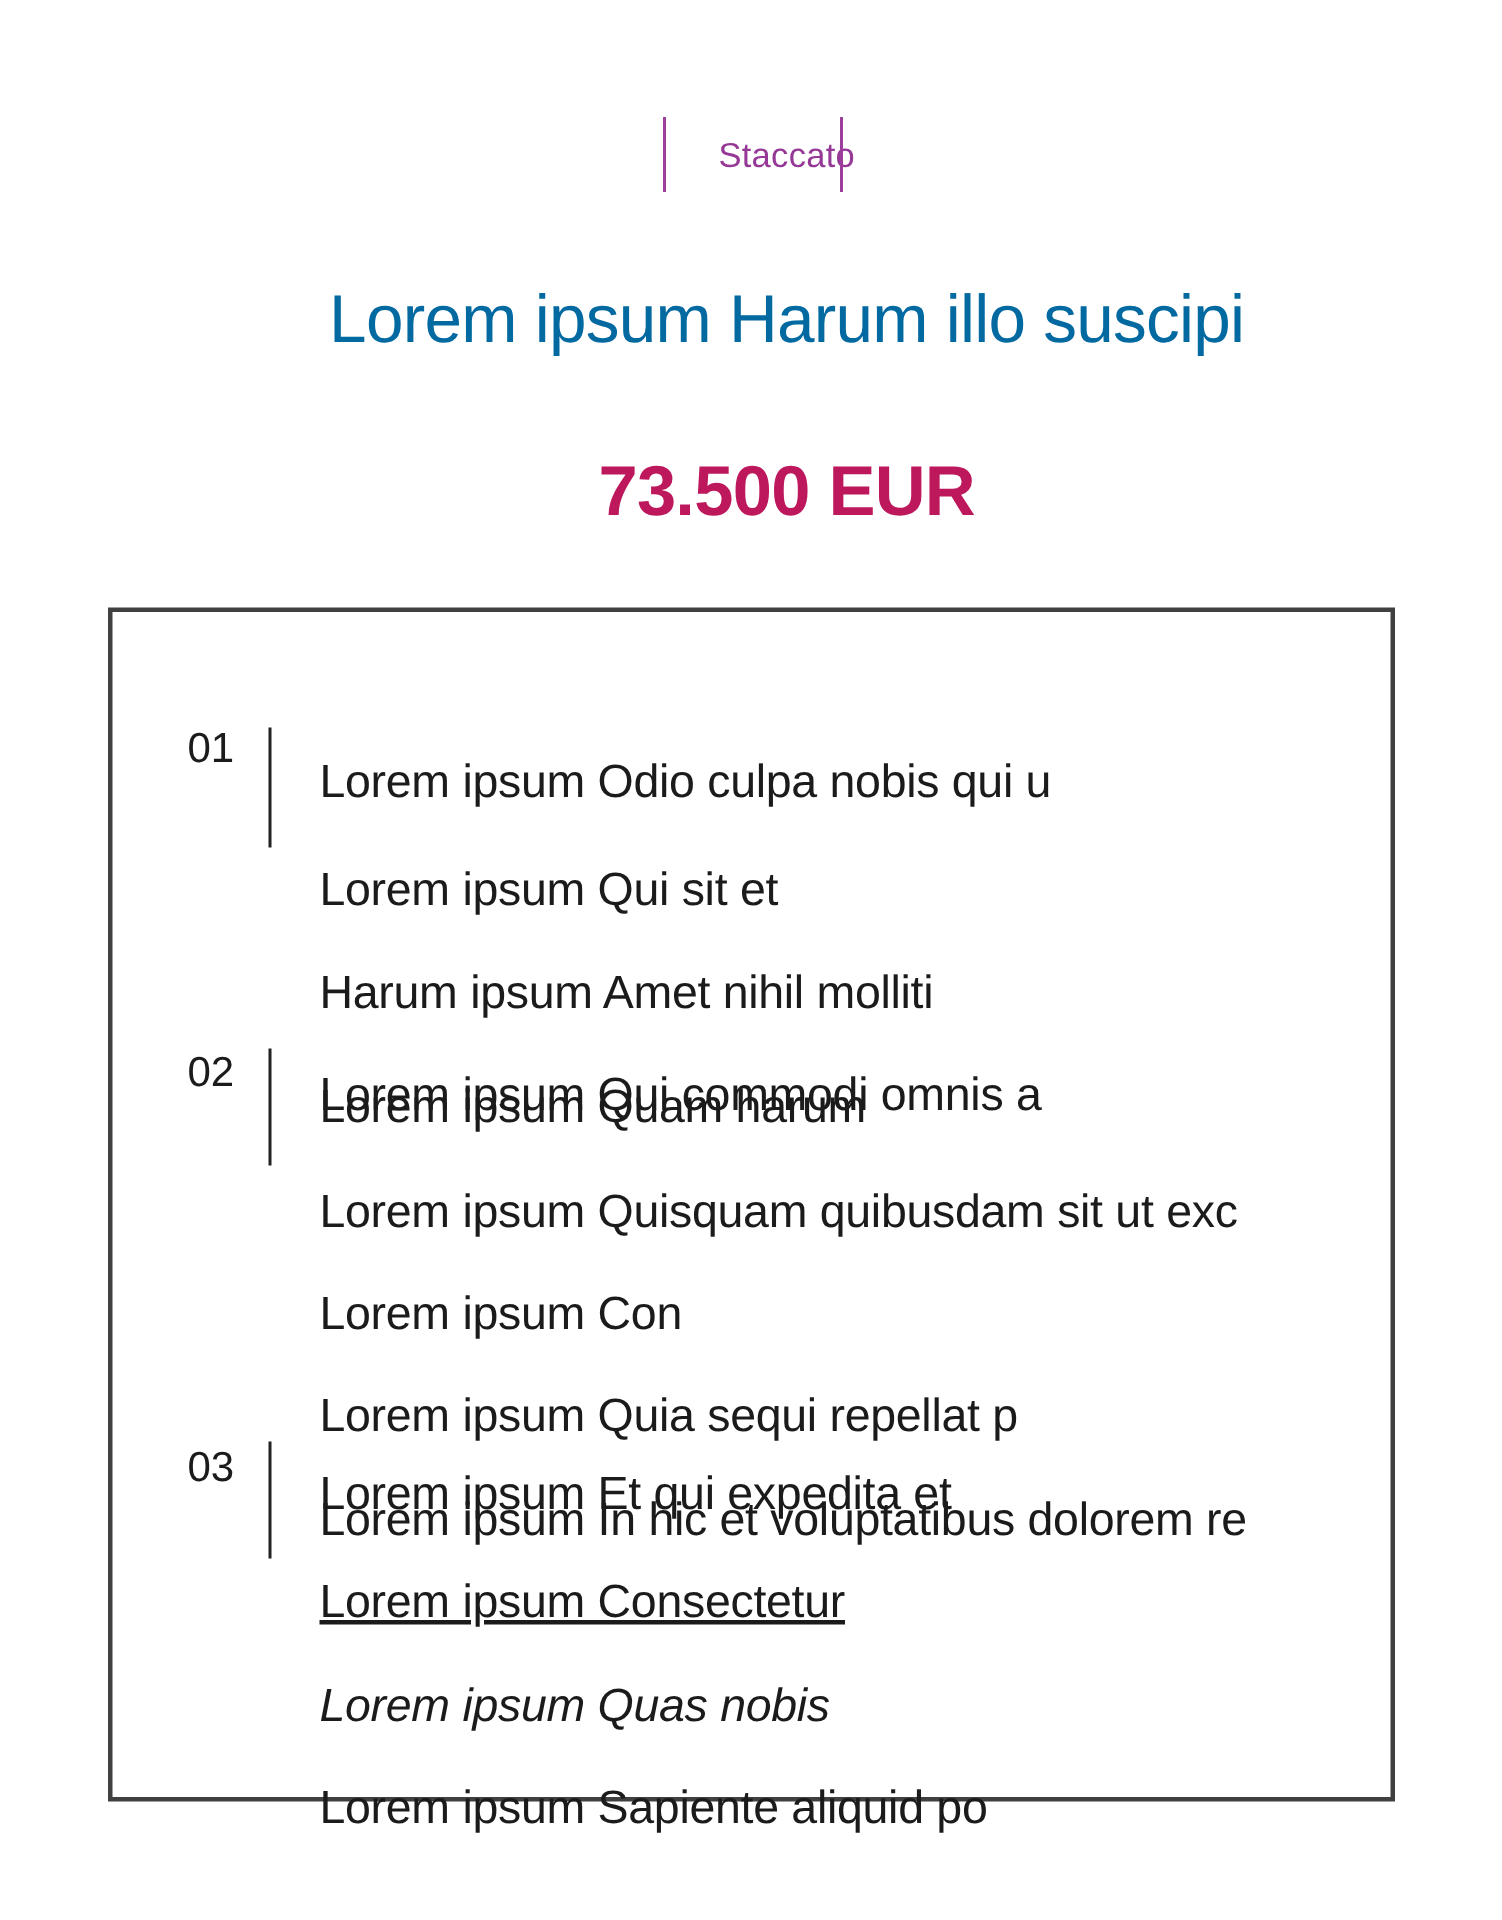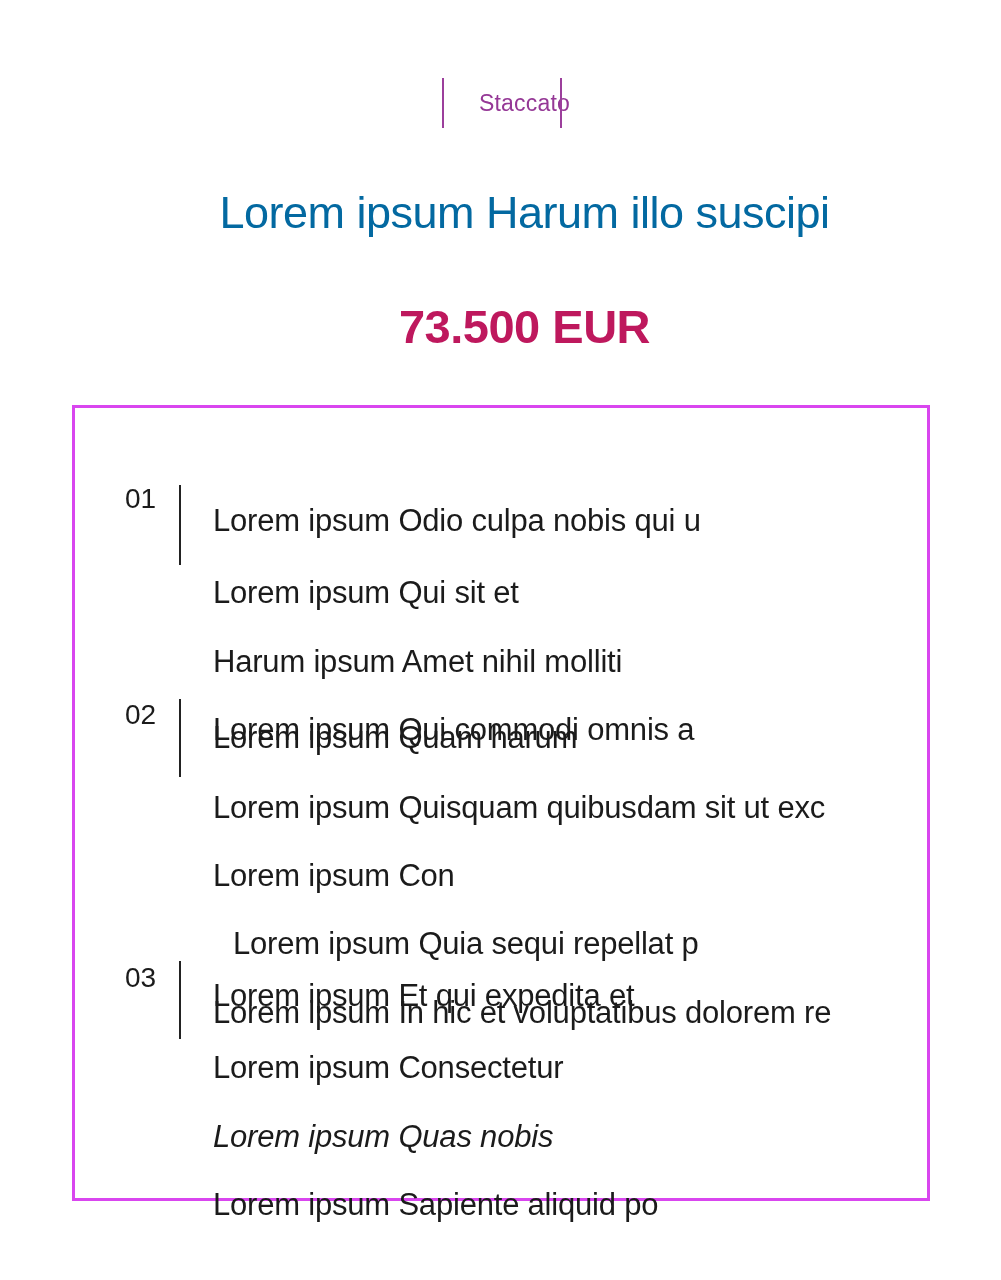--- a/index.html
+++ b/index.html
@@ -42,21 +42,21 @@
     position: absolute; top: 303px; left: 0; width: 100%;
     text-align: center; font-size: 47px; line-height: 1;
     font-weight: 700; color: #be185d; letter-spacing: -0.5px;
     z-index: 2;
   }
 
   
   .panel {
     position: absolute; left: 72px; top: 405px;
     width: 858px; height: 796px;
-    border: 3px solid #d946ef;
+    border: 3px solid #404040;
     box-sizing: border-box;
     overflow: visible;
   }
 
   .sec-num {
     position: absolute; left: 50px; width: 60px;
     font-size: 28px; line-height: 1; color: #1b1b1b;
   }
   .sec-num.n1 { top: 77px; }
   .sec-num.n2 { top: 293px; }
@@ -75,24 +75,24 @@
     font-size: 31px; line-height: 1; color: #1b1b1b;
     letter-spacing: -0.2px;
   }
   .item.i0  { top: 97px;  }
   .item.i1  { top: 169px; }
   .item.i2  { top: 238px; }
   .item.i3  { top: 306px; }
   .item.i4  { top: 314px; }
   .item.i5  { top: 384px; }
   .item.i6  { top: 452px; }
-  .item.i7  { top: 520px; margin-left: 20px; }
+  .item.i7  { top: 520px; }
   .item.i8  { top: 572px; }
   .item.i9  { top: 589px; }
-  .item.i10 { top: 644px; }
+  .item.i10 { top: 644px; text-decoration: underline; }
   .item.i11 { top: 713px; font-style: italic; }
   .item.i12 { top: 781px; }
 </style>
 </head>
 <body>
 
 <div class="canvas">
 
   <div class="brand-wrap">
     <div class="brand-bar left"></div>

